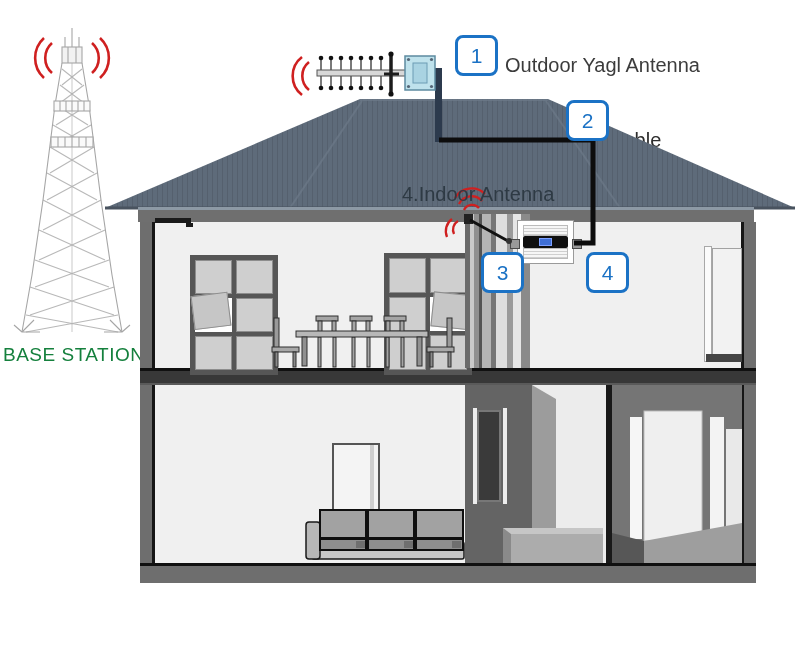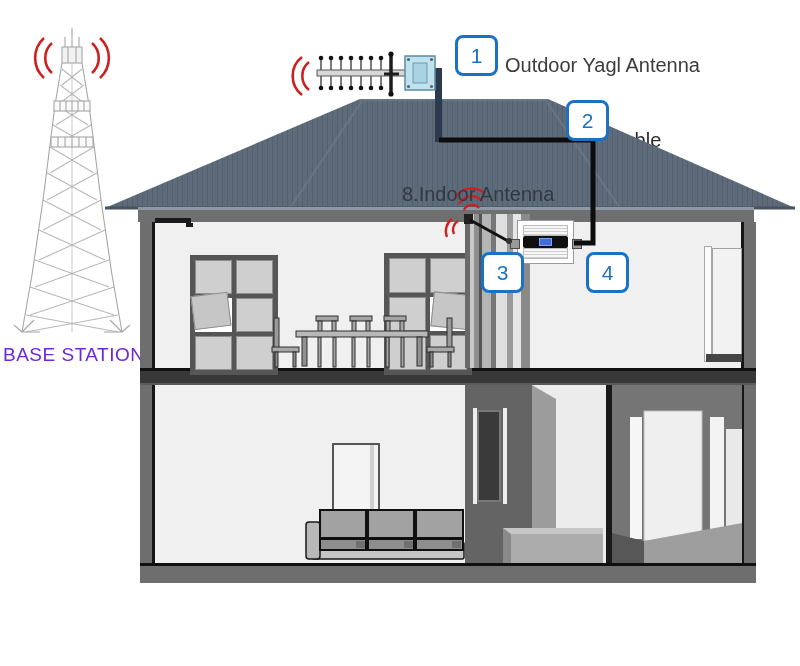--- a/index.html
+++ b/index.html
@@ -1,21 +1,21 @@
 <!DOCTYPE html>
 <html><head>
 <meta charset="utf-8">
 <style>
   html,body{margin:0;padding:0;}
   body{width:800px;height:666px;background:#ffffff;font-family:"Liberation Sans",sans-serif;position:relative;overflow:hidden;}
   .abs{position:absolute;box-sizing:border-box;}
   .stage{position:absolute;left:0;top:0;width:800px;height:666px;}
   
   .lbl{position:absolute;color:#3c3c3c;font-size:20px;white-space:nowrap;}
-  .base-lbl{position:absolute;left:3px;top:344px;font-size:19px;color:#6d28d9;letter-spacing:0.5px;}
+  .base-lbl{position:absolute;left:3px;top:344px;font-size:19px;color:#15803d;letter-spacing:0.5px;}
   .cl{position:absolute;width:37px;height:35px;border:3px solid #1b72c5;border-radius:8px;background:#ffffff;
       color:#1b72c5;font-size:21px;display:flex;align-items:center;justify-content:center;z-index:40;}
   
   .eave{left:138px;top:207px;width:616px;height:15px;background:#6f6f6f;border-top:3px solid #8d99a5;z-index:6;}
   .wall-l{left:140px;top:222px;width:15px;height:361px;background:#6e6e6e;border-right:3px solid #161616;z-index:7;}
   .wall-r{left:741px;top:222px;width:15px;height:361px;background:#6e6e6e;border-left:3px solid #161616;z-index:7;}
   .room-top{left:155px;top:222px;width:586px;height:146px;background:#f0f0f0;z-index:5;}
   .room-bot{left:155px;top:385px;width:586px;height:178px;background:#f0f0f0;z-index:5;}
   .floor-mid{left:140px;top:368px;width:616px;height:17px;background:#383838;border-top:3px solid #101010;border-bottom:2px solid #5a5a5a;z-index:8;}
   .foundation{left:140px;top:563px;width:616px;height:20px;background:#6e6e6e;border-top:3px solid #101010;z-index:8;}
@@ -306,19 +306,19 @@
         <circle cx="136.5" cy="38.5" r="1.6" fill="#567"></circle>
     </g>
   </svg>
 
   <div class="cl" style="left:455px;top:35px;">1</div>
   <div class="lbl" style="left:505px;top:54px;">Outdoor Yagl Antenna</div>
 
   <div class="cl" style="left:566px;top:100px;">2</div>
   <div class="lbl" style="left:609px;top:129px;color:#2d2d2d;">Cable</div>
 
-  <div class="lbl" style="left:402px;top:183px;color:#2e3a44;z-index:35;">8.Indoor Antenna</div>
+  <div class="lbl" style="left:402px;top:183px;color:#2e3a44;z-index:35;">4.Indoor Antenna</div>
   <div class="cl" style="left:481px;top:252px;">3</div>
 
   <div class="cl" style="left:586px;top:252px;">4</div>
   <div class="lbl" style="left:558px;top:282px;">Signal Booster</div>
 
 </div>
 
 </body></html>

